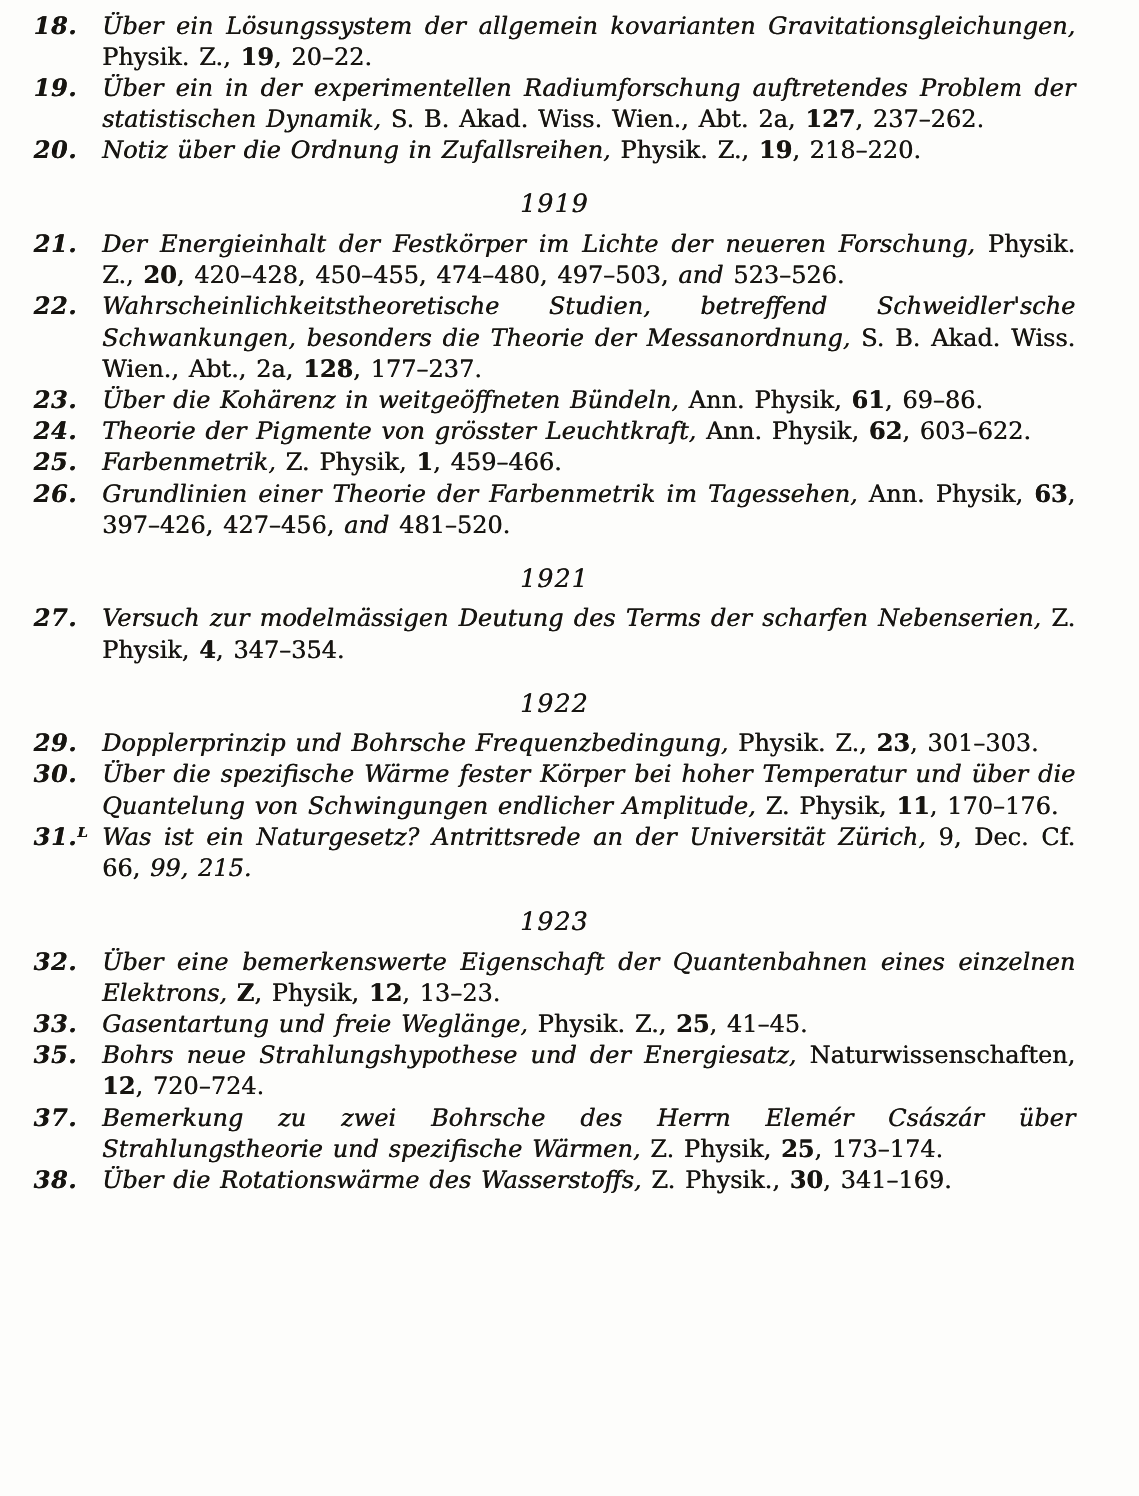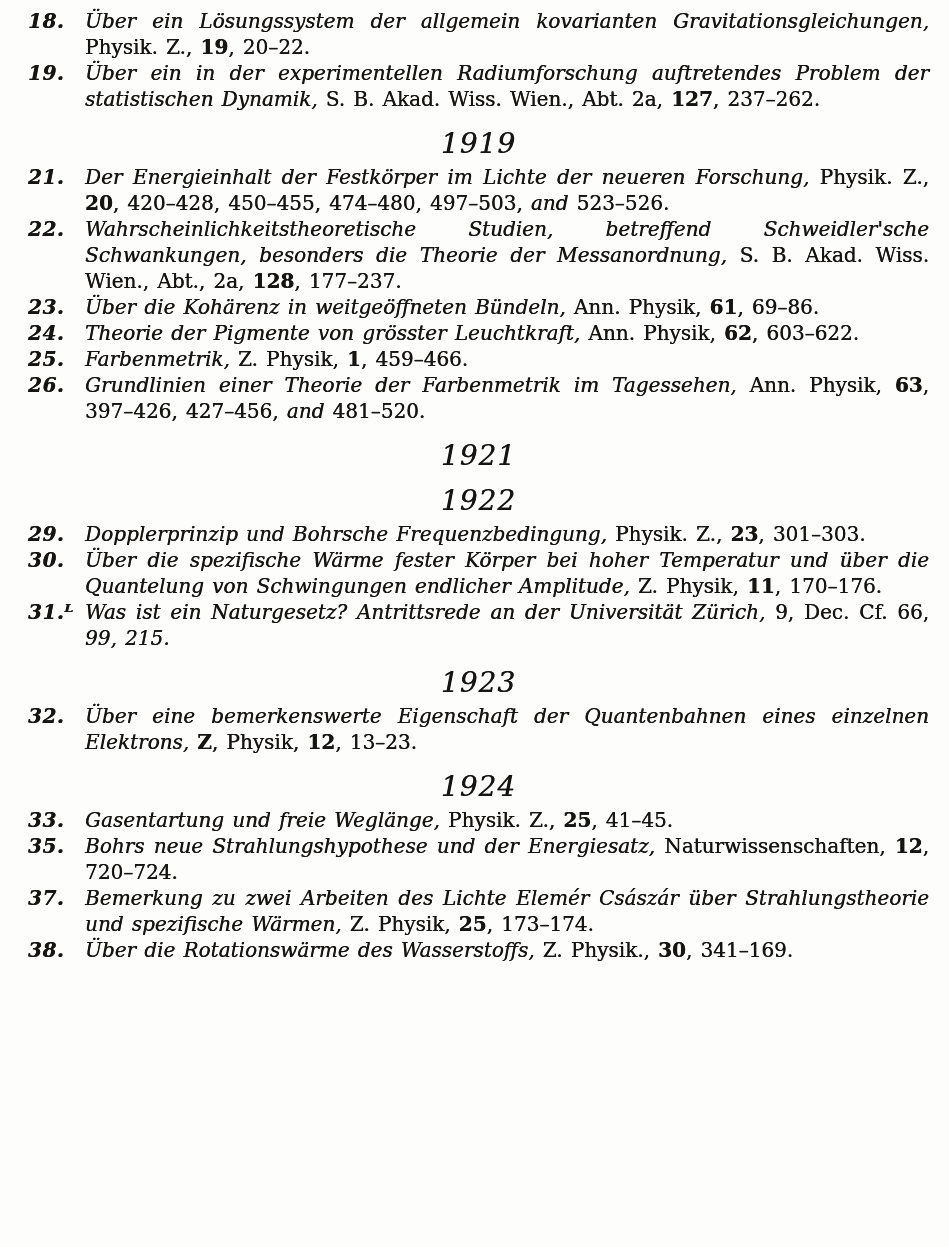--- a/index.html
+++ b/index.html
@@ -4,21 +4,21 @@
 <style>
   * { margin: 0; padding: 0; box-sizing: border-box; }
   html, body {
     width: 949px; height: 1247px;
     background: #fdfdfb;
     color: #171511;
     font-family: "DejaVu Serif", "Liberation Serif", serif;
     overflow: hidden;
   }
   .page {
-    padding: 8px 20px 0 28px;
+    padding: 8px 53px 0 28px;
     text-shadow: 0.35px 0 0 currentColor; 
   }
   .entry {
     display: flex;
     font-size: 20px;
     line-height: 26px;
   }
   .num {
     flex: 0 0 57px;
     font-style: italic;
@@ -29,38 +29,42 @@
     flex: 1;
     text-align: justify;
     word-spacing: 0.09em;
   }
   .seg-i { font-style: italic; }
   .seg-r { font-style: normal; }
   .seg-b { font-weight: 700; }
   .year-heading {
     text-align: center;
     font-style: italic;
-    font-size: 28px;
+    font-size: 21px;
     line-height: 26px;
     margin: 19px 0 7px 0;
     letter-spacing: 1px;
   }
 </style>
 </head>
 <body>
 
 <div class="page">
   <div>
       <div class="entry">
         <span class="num">18.</span>
         <span class="txt"><span class="seg-i">Über ein Lösungssystem der allgemein kovarianten Gravitationsgleichungen, </span><span class="seg-r">Physik. Z., </span><span class="seg-b">19</span><span class="seg-r">, 20–22.</span></span>
       </div>
       <div class="entry">
         <span class="num">19.</span>
         <span class="txt"><span class="seg-i">Über ein in der experimentellen Radiumforschung auftretendes Problem der statistischen Dynamik, </span><span class="seg-r">S. B. Akad. Wiss. Wien., Abt. 2a, </span><span class="seg-b">127</span><span class="seg-r">, 237–262.</span></span>
+      </div>
+      <div class="entry">
+        <span class="num">20.</span>
+        <span class="txt"><span class="seg-i">Notiz über die Ordnung in Zufallsreihen, </span><span class="seg-r">Physik. Z., </span><span class="seg-b">19</span><span class="seg-r">, 218–220.</span></span>
       </div>
       <div class="year-heading">1919</div>
       <div class="entry">
         <span class="num">21.</span>
         <span class="txt"><span class="seg-i">Der Energieinhalt der Festkörper im Lichte der neueren Forschung, </span><span class="seg-r">Physik. Z., </span><span class="seg-b">20</span><span class="seg-r">, 420–428, 450–455, 474–480, 497–503, </span><span class="seg-i">and</span><span class="seg-r"> 523–526.</span></span>
       </div>
       <div class="entry">
         <span class="num">22.</span>
         <span class="txt"><span class="seg-i">Wahrscheinlichkeitstheoretische Studien, betreffend Schweidler'sche Schwankungen, besonders die Theorie der Messanordnung, </span><span class="seg-r">S. B. Akad. Wiss. Wien., Abt., 2a, </span><span class="seg-b">128</span><span class="seg-r">, 177–237.</span></span>
       </div>
@@ -74,49 +78,52 @@
       </div>
       <div class="entry">
         <span class="num">25.</span>
         <span class="txt"><span class="seg-i">Farbenmetrik, </span><span class="seg-r">Z. Physik, </span><span class="seg-b">1</span><span class="seg-r">, 459–466.</span></span>
       </div>
       <div class="entry">
         <span class="num">26.</span>
         <span class="txt"><span class="seg-i">Grundlinien einer Theorie der Farbenmetrik im Tagessehen, </span><span class="seg-r">Ann. Physik, </span><span class="seg-b">63</span><span class="seg-r">, 397–426, 427–456, </span><span class="seg-i">and</span><span class="seg-r"> 481–520.</span></span>
       </div>
       <div class="year-heading">1921</div>
+      <div class="entry">
+        <span class="num">27.</span>
+        <span class="txt"><span class="seg-i">Versuch zur modelmässigen Deutung des Terms der scharfen Nebenserien, </span><span class="seg-r">Z. Physik, </span><span class="seg-b">4</span><span class="seg-r">, 347–354.</span></span>
+      </div>
       <div class="year-heading">1922</div>
       <div class="entry">
         <span class="num">29.</span>
         <span class="txt"><span class="seg-i">Dopplerprinzip und Bohrsche Frequenzbedingung, </span><span class="seg-r">Physik. Z., </span><span class="seg-b">23</span><span class="seg-r">, 301–303.</span></span>
       </div>
       <div class="entry">
         <span class="num">30.</span>
         <span class="txt"><span class="seg-i">Über die spezifische Wärme fester Körper bei hoher Temperatur und über die Quantelung von Schwingungen endlicher Amplitude, </span><span class="seg-r">Z. Physik, </span><span class="seg-b">11</span><span class="seg-r">, 170–176.</span></span>
       </div>
       <div class="entry">
         <span class="num">31.ᴸ</span>
         <span class="txt"><span class="seg-i">Was ist ein Naturgesetz?  Antrittsrede an der Universität Zürich, </span><span class="seg-r">9, Dec. Cf. 66, </span><span class="seg-i">99, 215.</span></span>
       </div>
       <div class="year-heading">1923</div>
       <div class="entry">
         <span class="num">32.</span>
         <span class="txt"><span class="seg-i">Über eine bemerkenswerte Eigenschaft der Quantenbahnen eines einzelnen Elektrons, </span><span class="seg-b">Z</span><span class="seg-r">, Physik, </span><span class="seg-b">12</span><span class="seg-r">, 13–23.</span></span>
       </div>
-      <div class="year-heading">1924</div>
       <div class="entry">
         <span class="num">33.</span>
         <span class="txt"><span class="seg-i">Gasentartung und freie Weglänge, </span><span class="seg-r">Physik. Z., </span><span class="seg-b">25</span><span class="seg-r">, 41–45.</span></span>
       </div>
       <div class="entry">
         <span class="num">35.</span>
         <span class="txt"><span class="seg-i">Bohrs neue Strahlungshypothese und der Energiesatz, </span><span class="seg-r">Naturwissenschaften, </span><span class="seg-b">12</span><span class="seg-r">, 720–724.</span></span>
       </div>
       <div class="entry">
         <span class="num">37.</span>
-        <span class="txt"><span class="seg-i">Bemerkung zu zwei Arbeiten des Lichte Elemér Császár über Strahlungstheorie und spezifische Wärmen, </span><span class="seg-r">Z. Physik, </span><span class="seg-b">25</span><span class="seg-r">, 173–174.</span></span>
+        <span class="txt"><span class="seg-i">Bemerkung zu zwei Bohrsche des Herrn Elemér Császár über Strahlungstheorie und spezifische Wärmen, </span><span class="seg-r">Z. Physik, </span><span class="seg-b">25</span><span class="seg-r">, 173–174.</span></span>
       </div>
       <div class="entry">
         <span class="num">38.</span>
         <span class="txt"><span class="seg-i">Über die Rotationswärme des Wasserstoffs, </span><span class="seg-r">Z. Physik., </span><span class="seg-b">30</span><span class="seg-r">, 341–169.</span></span>
       </div>
     </div>
 </div>
 
 </body></html>

